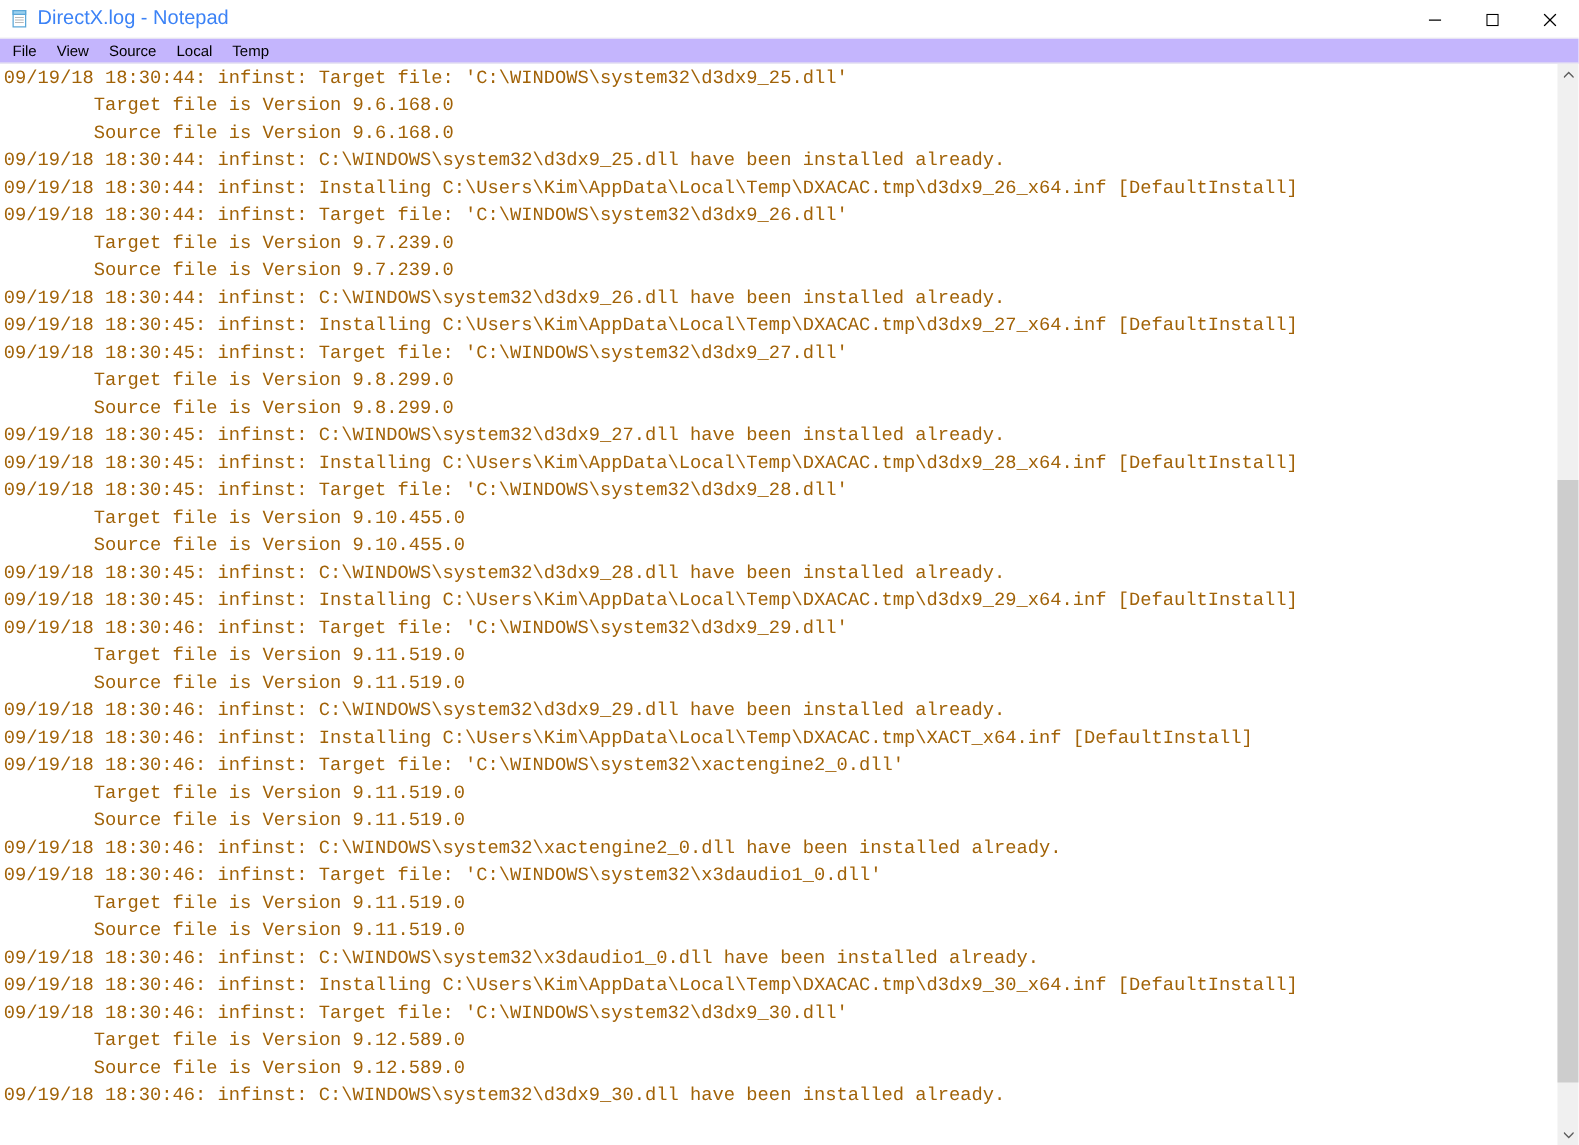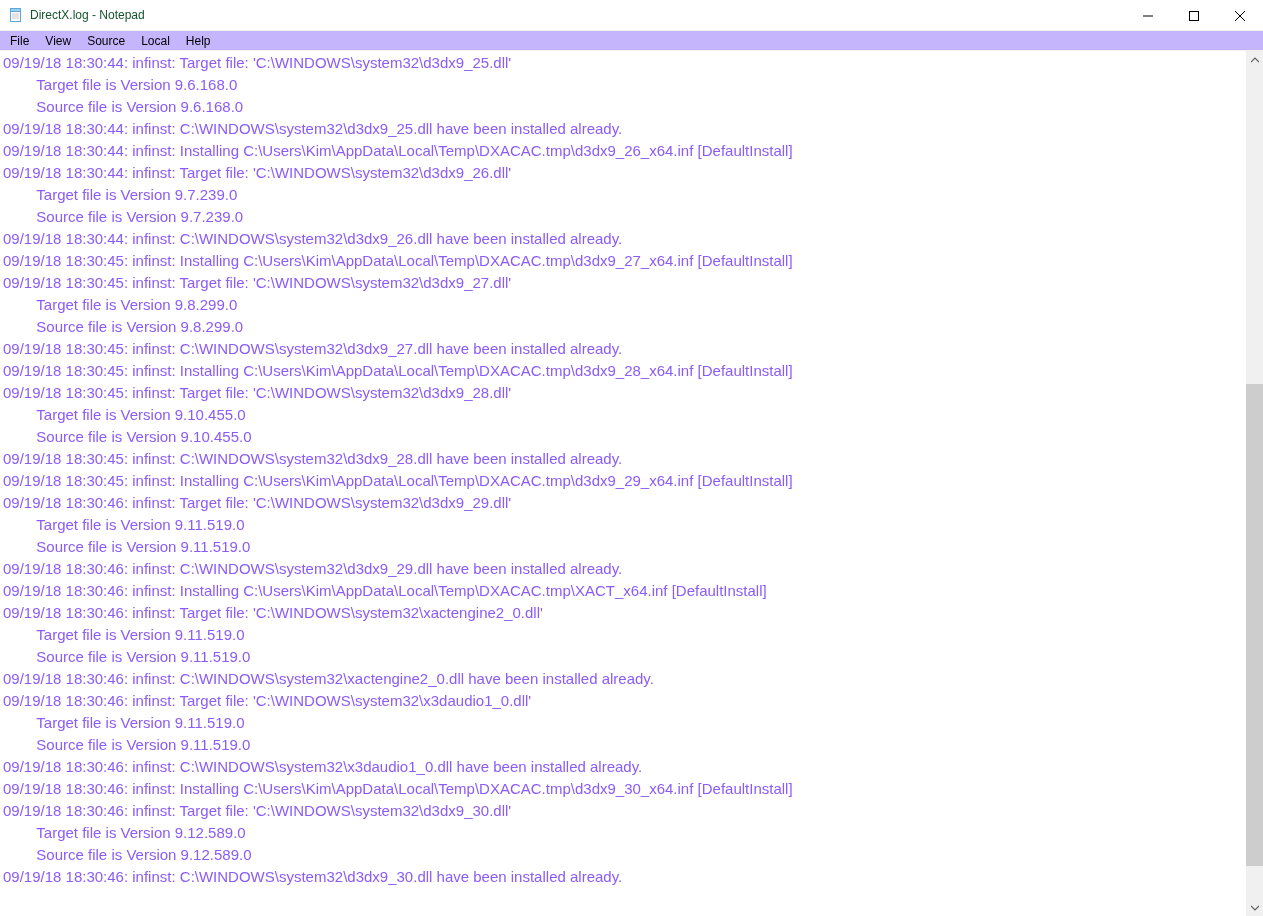--- a/index.html
+++ b/index.html
@@ -16,21 +16,21 @@
     .titlebar {
       height: 31px;
       background: #fff;
       display: flex;
       align-items: center;
       justify-content: space-between;
       padding-left: 8px;
       border-bottom: 1px solid #f0f0f0;
     }
     .titlebar-left { display: flex; align-items: center; gap: 6px; }
-    .titlebar-title { font-size: 12px; color: #14532d; }
+    .titlebar-title { font-size: 16px; color: #3b82f6; }
     .notepad-icon {
       width: 16px; height: 16px;
       display: inline-flex; align-items: center; justify-content: center;
     }
     .window-controls { display: flex; height: 100%; }
     .win-btn {
       width: 46px; height: 31px;
       display: flex; align-items: center; justify-content: center;
       font-family: "Segoe MDL2 Assets", "Segoe UI Symbol", sans-serif;
       font-size: 10px; color: #000;
@@ -50,26 +50,26 @@
       color: #000;
       cursor: default;
     }
     .content-wrap {
       flex: 1;
       display: flex;
       overflow: hidden;
     }
     .textarea {
       flex: 1;
-      font-family: Liberation Sans, sans-serif;
+      font-family: Liberation Mono, monospace;
       font-size: 15px;
       line-height: 22px;
       white-space: pre;
       padding: 1px 3px;
-      color: #8b5cf6;
+      color: #a16207;
       overflow: hidden;
     }
     .vscroll {
       width: 17px;
       background: #f0f0f0;
       position: relative;
       display: flex;
       flex-direction: column;
     }
     .scroll-btn {
@@ -119,21 +119,21 @@
         </svg>
     </div>
   </div>
 </div>
 
 <div class="menubar">
   <span class="menu-item">File</span>
   <span class="menu-item">View</span>
   <span class="menu-item">Source</span>
   <span class="menu-item">Local</span>
-  <span class="menu-item">Help</span>
+  <span class="menu-item">Temp</span>
 </div>
 
 <div class="content-wrap">
   <div class="textarea" id="textarea">09/19/18 18:30:44: infinst: Target file: 'C:\WINDOWS\system32\d3dx9_25.dll'
 	Target file is Version 9.6.168.0
 	Source file is Version 9.6.168.0
 09/19/18 18:30:44: infinst: C:\WINDOWS\system32\d3dx9_25.dll have been installed already.
 09/19/18 18:30:44: infinst: Installing C:\Users\Kim\AppData\Local\Temp\DXACAC.tmp\d3dx9_26_x64.inf [DefaultInstall]
 09/19/18 18:30:44: infinst: Target file: 'C:\WINDOWS\system32\d3dx9_26.dll'
 	Target file is Version 9.7.239.0

